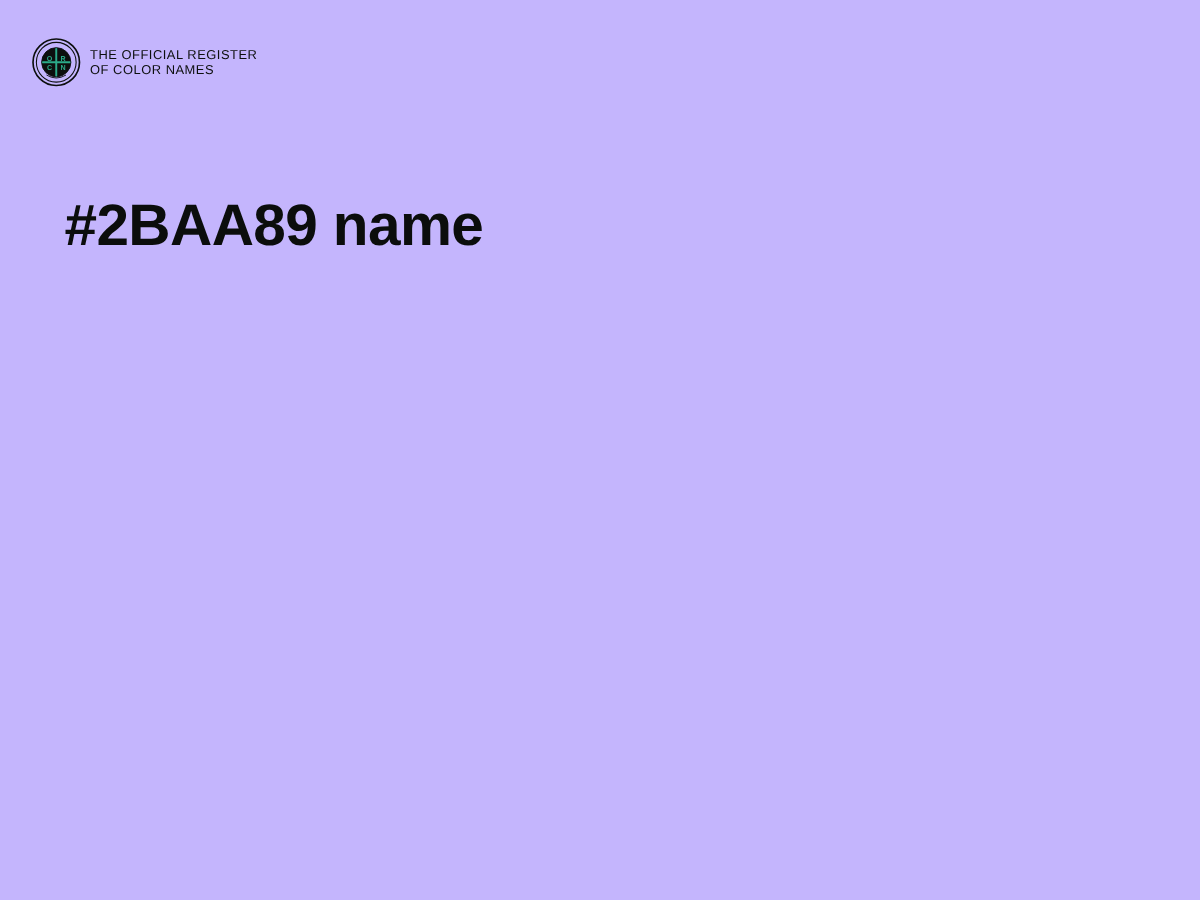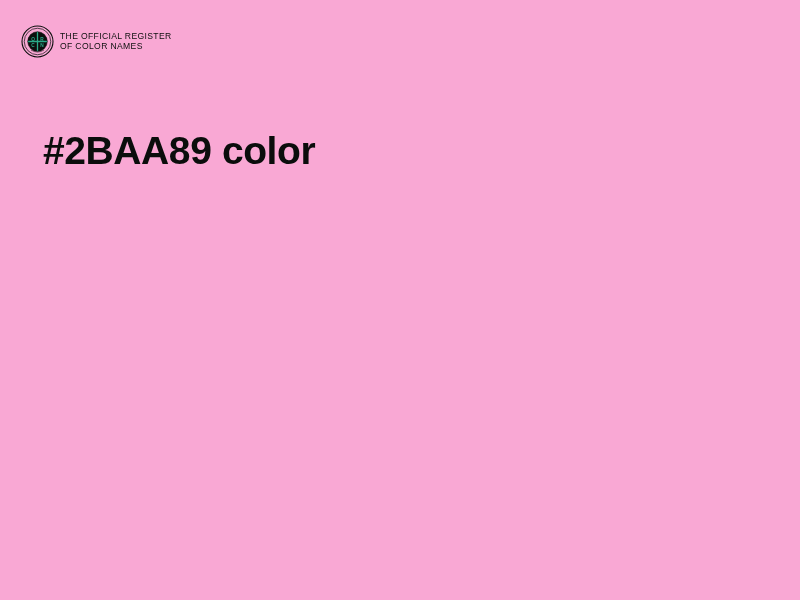--- a/index.html
+++ b/index.html
@@ -12,21 +12,21 @@
     height: 600px;
     overflow: hidden;
     font-family: "Liberation Sans", sans-serif;
     background: #2baa89;
   }
 
   .page {
     position: relative;
     width: 800px;
     height: 600px;
-    background: #f9a8d4;
+    background: #c4b5fd;
   }
 
   
   .brand {
     position: absolute;
     left: 21px;
     top: 25px;
     display: flex;
     align-items: center;
     gap: 6px;
@@ -107,16 +107,16 @@
         <path d="M20 50 Q33 58 46 50" fill="none" stroke="#0d0f0e" stroke-width="1.2"></path>
       </svg>
     </span>
     <span class="brand-text">
       <span class="brand-line">THE OFFICIAL REGISTER</span>
       <span class="brand-line">OF COLOR NAMES</span>
     </span>
   </div>
 
   <div class="content">
-    <h1 class="color-title">#2BAA89 color</h1>
+    <h1 class="color-title">#2BAA89 name</h1>
   </div>
 
 </div>
 
 </body></html>

